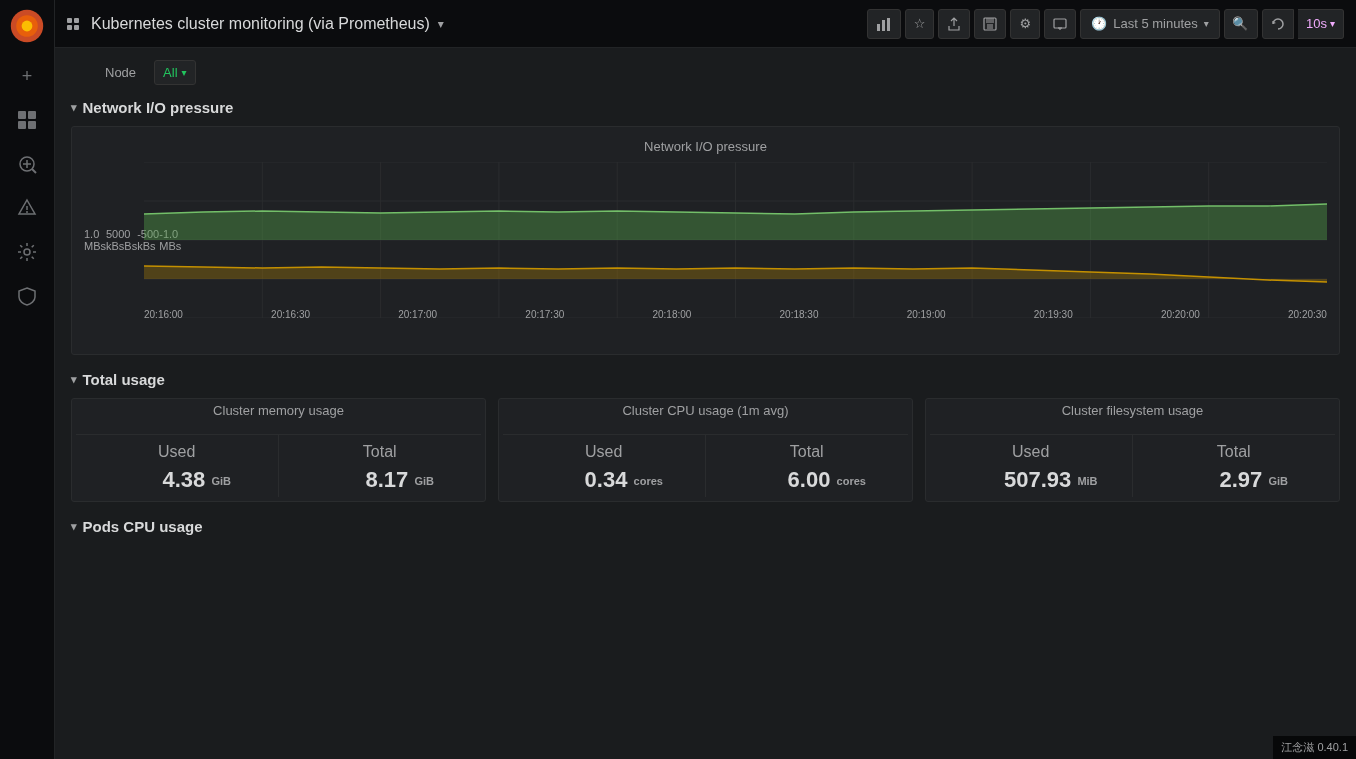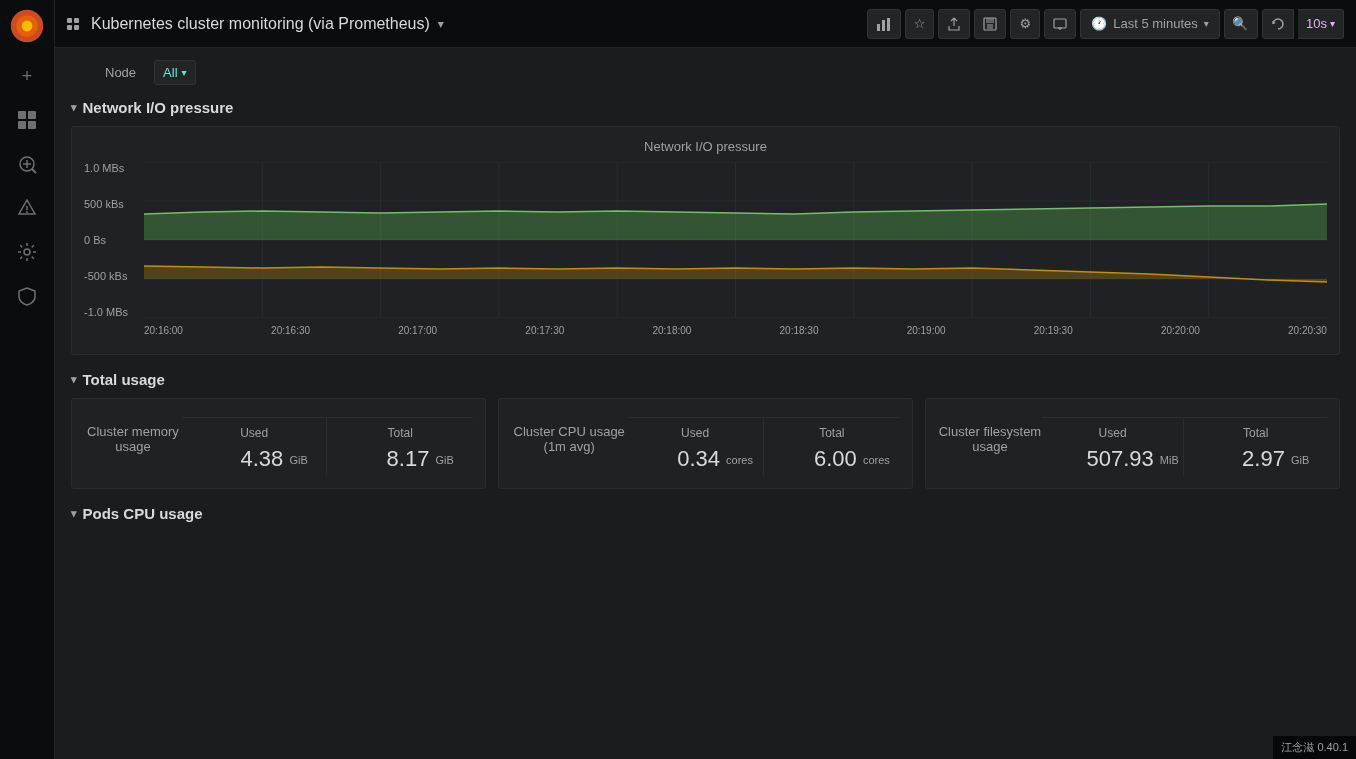--- a/index.html
+++ b/index.html
@@ -144,21 +144,21 @@
       margin-bottom: 14px;
       margin-left: 34px;
     }
     .filter-label {
       color: #9fa0a2;
       font-size: 13px;
     }
     .filter-select {
       background: #222426;
       border: 1px solid #333;
-      color: #5eead4;
+      color: #22c55e;
       padding: 4px 8px;
       border-radius: 3px;
       font-size: 13px;
       cursor: pointer;
       display: flex;
       align-items: center;
       gap: 4px;
     }
 
     
@@ -193,61 +193,61 @@
       height: 180px;
       width: 100%;
     }
     .chart-y-axis {
       position: absolute;
       left: 0;
       top: 0;
       bottom: 24px;
       width: 60px;
       display: flex;
-      flex-direction: column;
+      flex-direction: row;
       justify-content: space-between;
-      align-items: flex-start;
+      align-items: center;
       padding-right: 6px;
       font-size: 11px;
       color: #9fa0a2;
     }
     .chart-svg-container {
       position: absolute;
       left: 60px;
       right: 0;
       top: 0;
       bottom: 24px;
     }
     .chart-x-axis {
       position: absolute;
       left: 60px;
       right: 0;
-      bottom: 0;
+      bottom: 16px;
       height: 24px;
       display: flex;
       justify-content: space-between;
       align-items: center;
       font-size: 10px;
       color: #9fa0a2;
     }
 
     
     .gauges-row {
       display: grid;
       grid-template-columns: 1fr 1fr 1fr;
       gap: 12px;
       margin-bottom: 16px;
     }
     .gauge-panel {
       background: #1f2124;
       border: 1px solid #2a2c2e;
       border-radius: 3px;
-      padding: 12px;
-      display: flex;
-      flex-direction: row;
+      padding: 4px;
+      display: flex;
+      flex-direction: column;
       align-items: center;
     }
     .gauge-title {
       font-size: 13px;
       color: #9fa0a2;
       margin-bottom: 10px;
       text-align: center;
     }
     .gauge-container {
       position: relative;
@@ -275,27 +275,27 @@
     .gauge-stat {
       display: flex;
       flex-direction: column;
       align-items: center;
       padding: 8px 4px 4px;
     }
     .gauge-stat:first-child {
       border-right: 1px solid #2a2c2e;
     }
     .gauge-stat-label {
-      font-size: 12px;
+      font-size: 16px;
       color: #9fa0a2;
       margin-bottom: 6px;
     }
     .gauge-stat-value {
       font-size: 22px;
-      font-weight: 400;
+      font-weight: 700;
       color: #d8d9da;
       margin-left: 40px;
     }
     .gauge-stat-unit {
       font-size: 11px;
       color: #9fa0a2;
       vertical-align: middle;
     }
 
     

